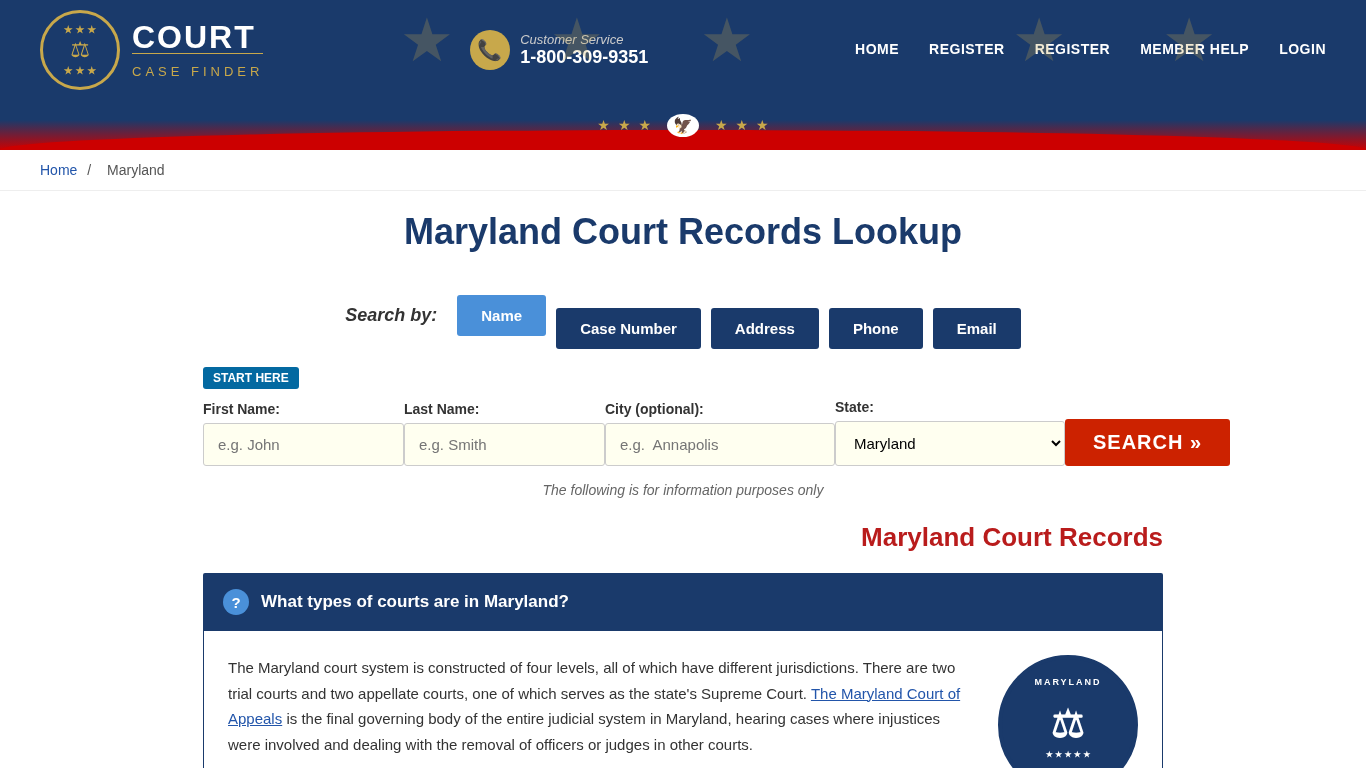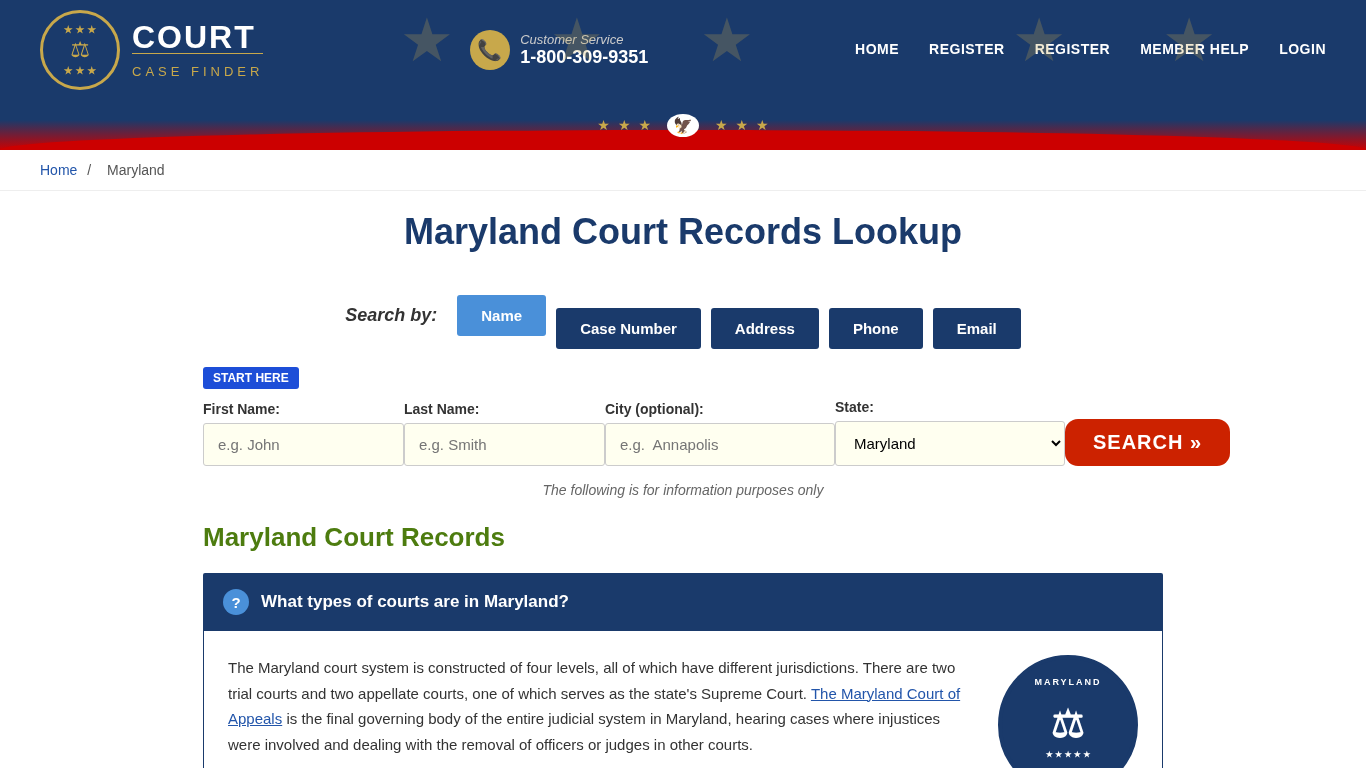--- a/index.html
+++ b/index.html
@@ -173,21 +173,21 @@
     }
     .tab-btn.inactive {
       background: #1a3a6b;
       color: white;
       margin-top: 27px;
     }
 
     
     .start-here {
       display: inline-block;
-      background: #1d4ed8;
+      background: #0369a1;
       color: white;
       font-size: 12px;
       font-weight: bold;
       padding: 4px 10px;
       border-radius: 3px;
       margin-bottom: 10px;
     }
 
     
     .form-row {
@@ -216,38 +216,38 @@
     .form-group.city input { width: 230px; }
     .form-group.state select { width: 230px; }
     .search-btn {
       background: #cc2200;
       color: white;
       font-size: 20px;
       font-weight: bold;
       border: none;
       padding: 12px 28px;
       cursor: pointer;
-      border-radius: 13px;
+      border-radius: 3px;
       white-space: nowrap;
       letter-spacing: 1px;
     }
 
     
     .info-text {
       text-align: center;
       color: #666;
       font-style: italic;
       font-size: 14px;
       margin: 16px 0 24px;
     }
 
     
     .section-title {
-      text-align: left;
-      color: #4d7c0f;
+      text-align: right;
+      color: #b91c1c;
       font-size: 26px;
       font-weight: bold;
       margin-bottom: 20px;
     }
 
     
     .faq-header {
       background: #1a3a6b;
       color: white;
       padding: 16px 20px;

